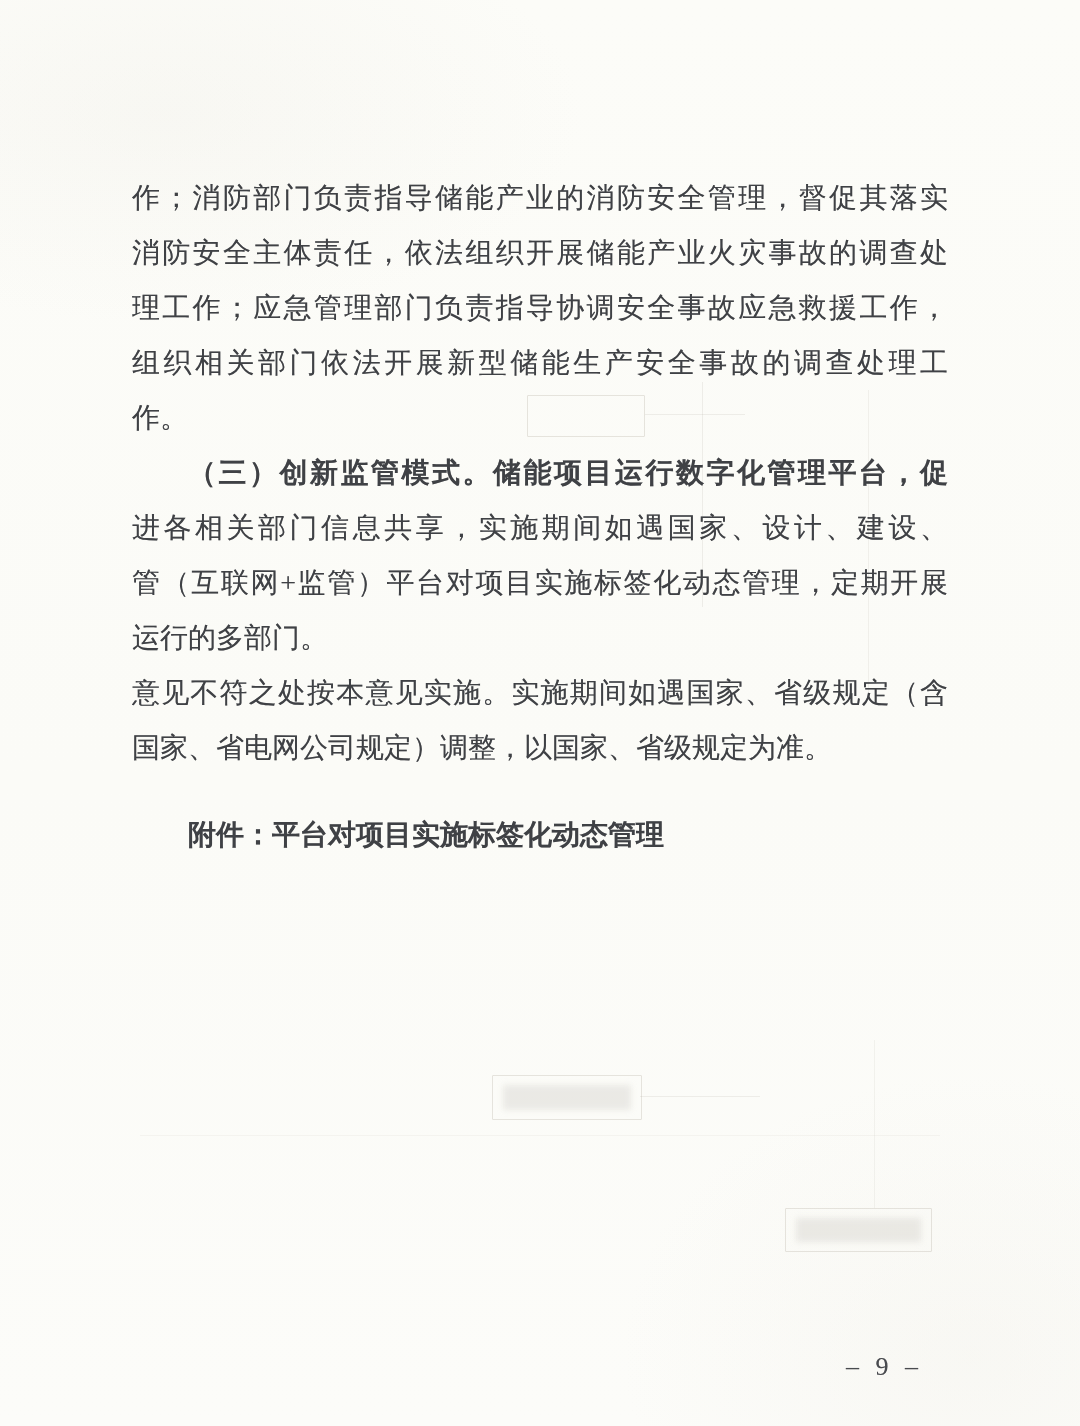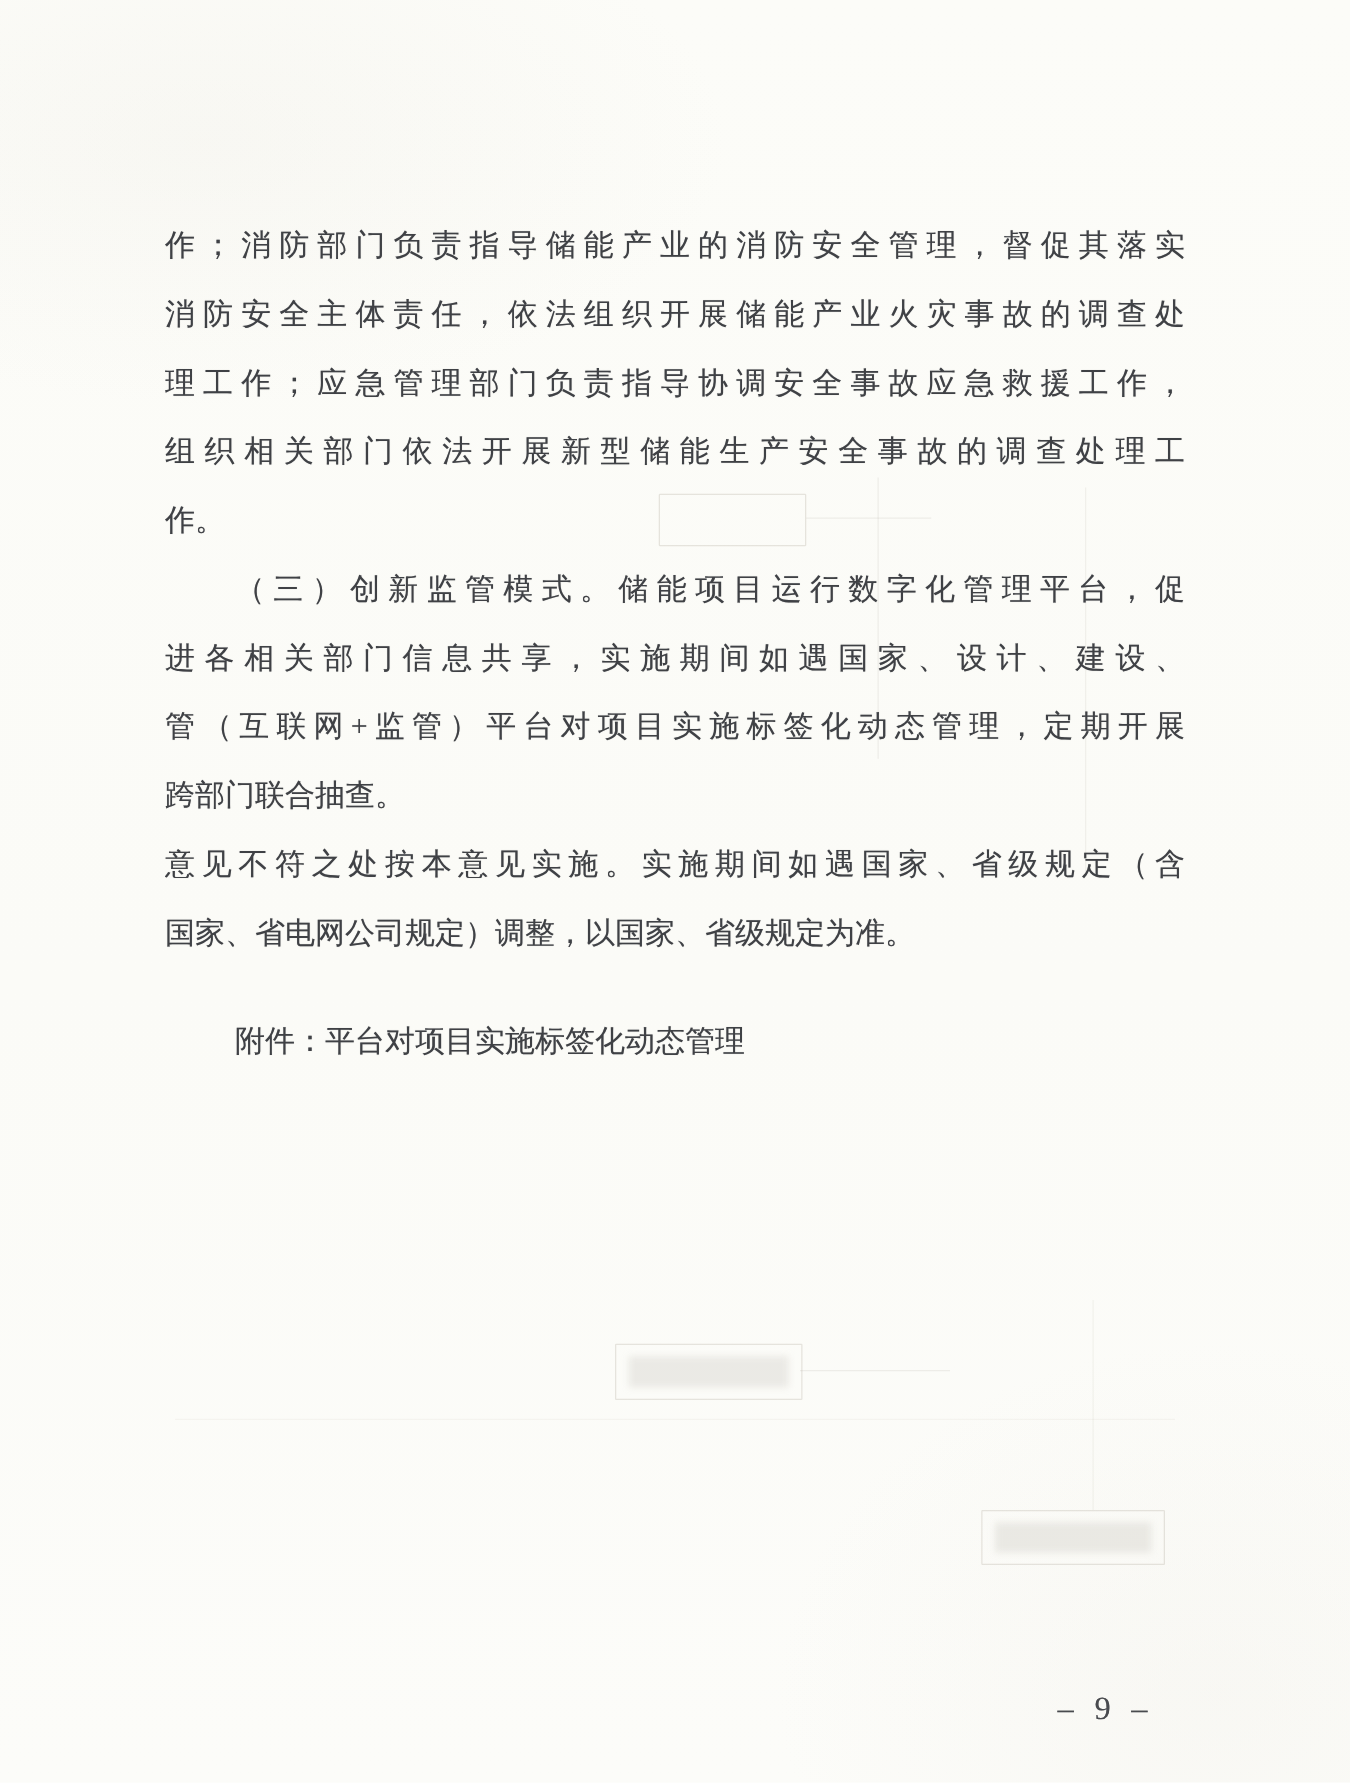--- a/index.html
+++ b/index.html
@@ -15,33 +15,33 @@
     overflow: hidden;
     font-family: "Liberation Serif", serif;
   }
   .content {
     position: absolute;
     left: 132px;
     top: 170px;
     width: 816px;
   }
   .line {
-    font-size: 24px;
+    font-size: 28px;
     line-height: 55px;
     height: 55px;
     overflow: hidden;
     color: #3f4145;
     text-align: justify;
     text-align-last: justify;
     text-justify: inter-character;
     text-shadow: 0 0 0.6px rgba(70,70,78,0.45);
     white-space: normal;
   }
   .line.last { text-align-last: left; }
-  .line.indent { text-indent: 56px; }
+  .line.indent { text-indent: 56px; font-weight: bold; }
   .paragraph { margin: 0; }
   .paragraph.gap-before { margin-top: 32px; }
   .page-number {
     position: absolute;
     left: 846px;
     top: 1352px;
     font-size: 26px;
     color: #494b4f;
     letter-spacing: 5px;
     text-shadow: 0 0 0.5px rgba(70,70,78,0.4);
@@ -87,21 +87,21 @@
         <div class="line">作；消防部门负责指导储能产业的消防安全管理，督促其落实</div>
         <div class="line">消防安全主体责任，依法组织开展储能产业火灾事故的调查处</div>
         <div class="line">理工作；应急管理部门负责指导协调安全事故应急救援工作，</div>
         <div class="line">组织相关部门依法开展新型储能生产安全事故的调查处理工</div>
         <div class="line last">作。</div>
       </div>
       <div class="paragraph">
         <div class="line indent">（三）创新监管模式。储能项目运行数字化管理平台，促</div>
         <div class="line">进各相关部门信息共享，实施期间如遇国家、设计、建设、</div>
         <div class="line">管（互联网+监管）平台对项目实施标签化动态管理，定期开展</div>
-        <div class="line last">跨部门联合抽查。</div>
+        <div class="line last">运行的多部门。</div>
       </div>
       <div class="paragraph">
         <div class="line">意见不符之处按本意见实施。实施期间如遇国家、省级规定（含</div>
         <div class="line last">国家、省电网公司规定）调整，以国家、省级规定为准。</div>
       </div>
       <div class="paragraph gap-before">
         <div class="line indent last">附件：平台对项目实施标签化动态管理</div>
       </div>
     </div>
 

